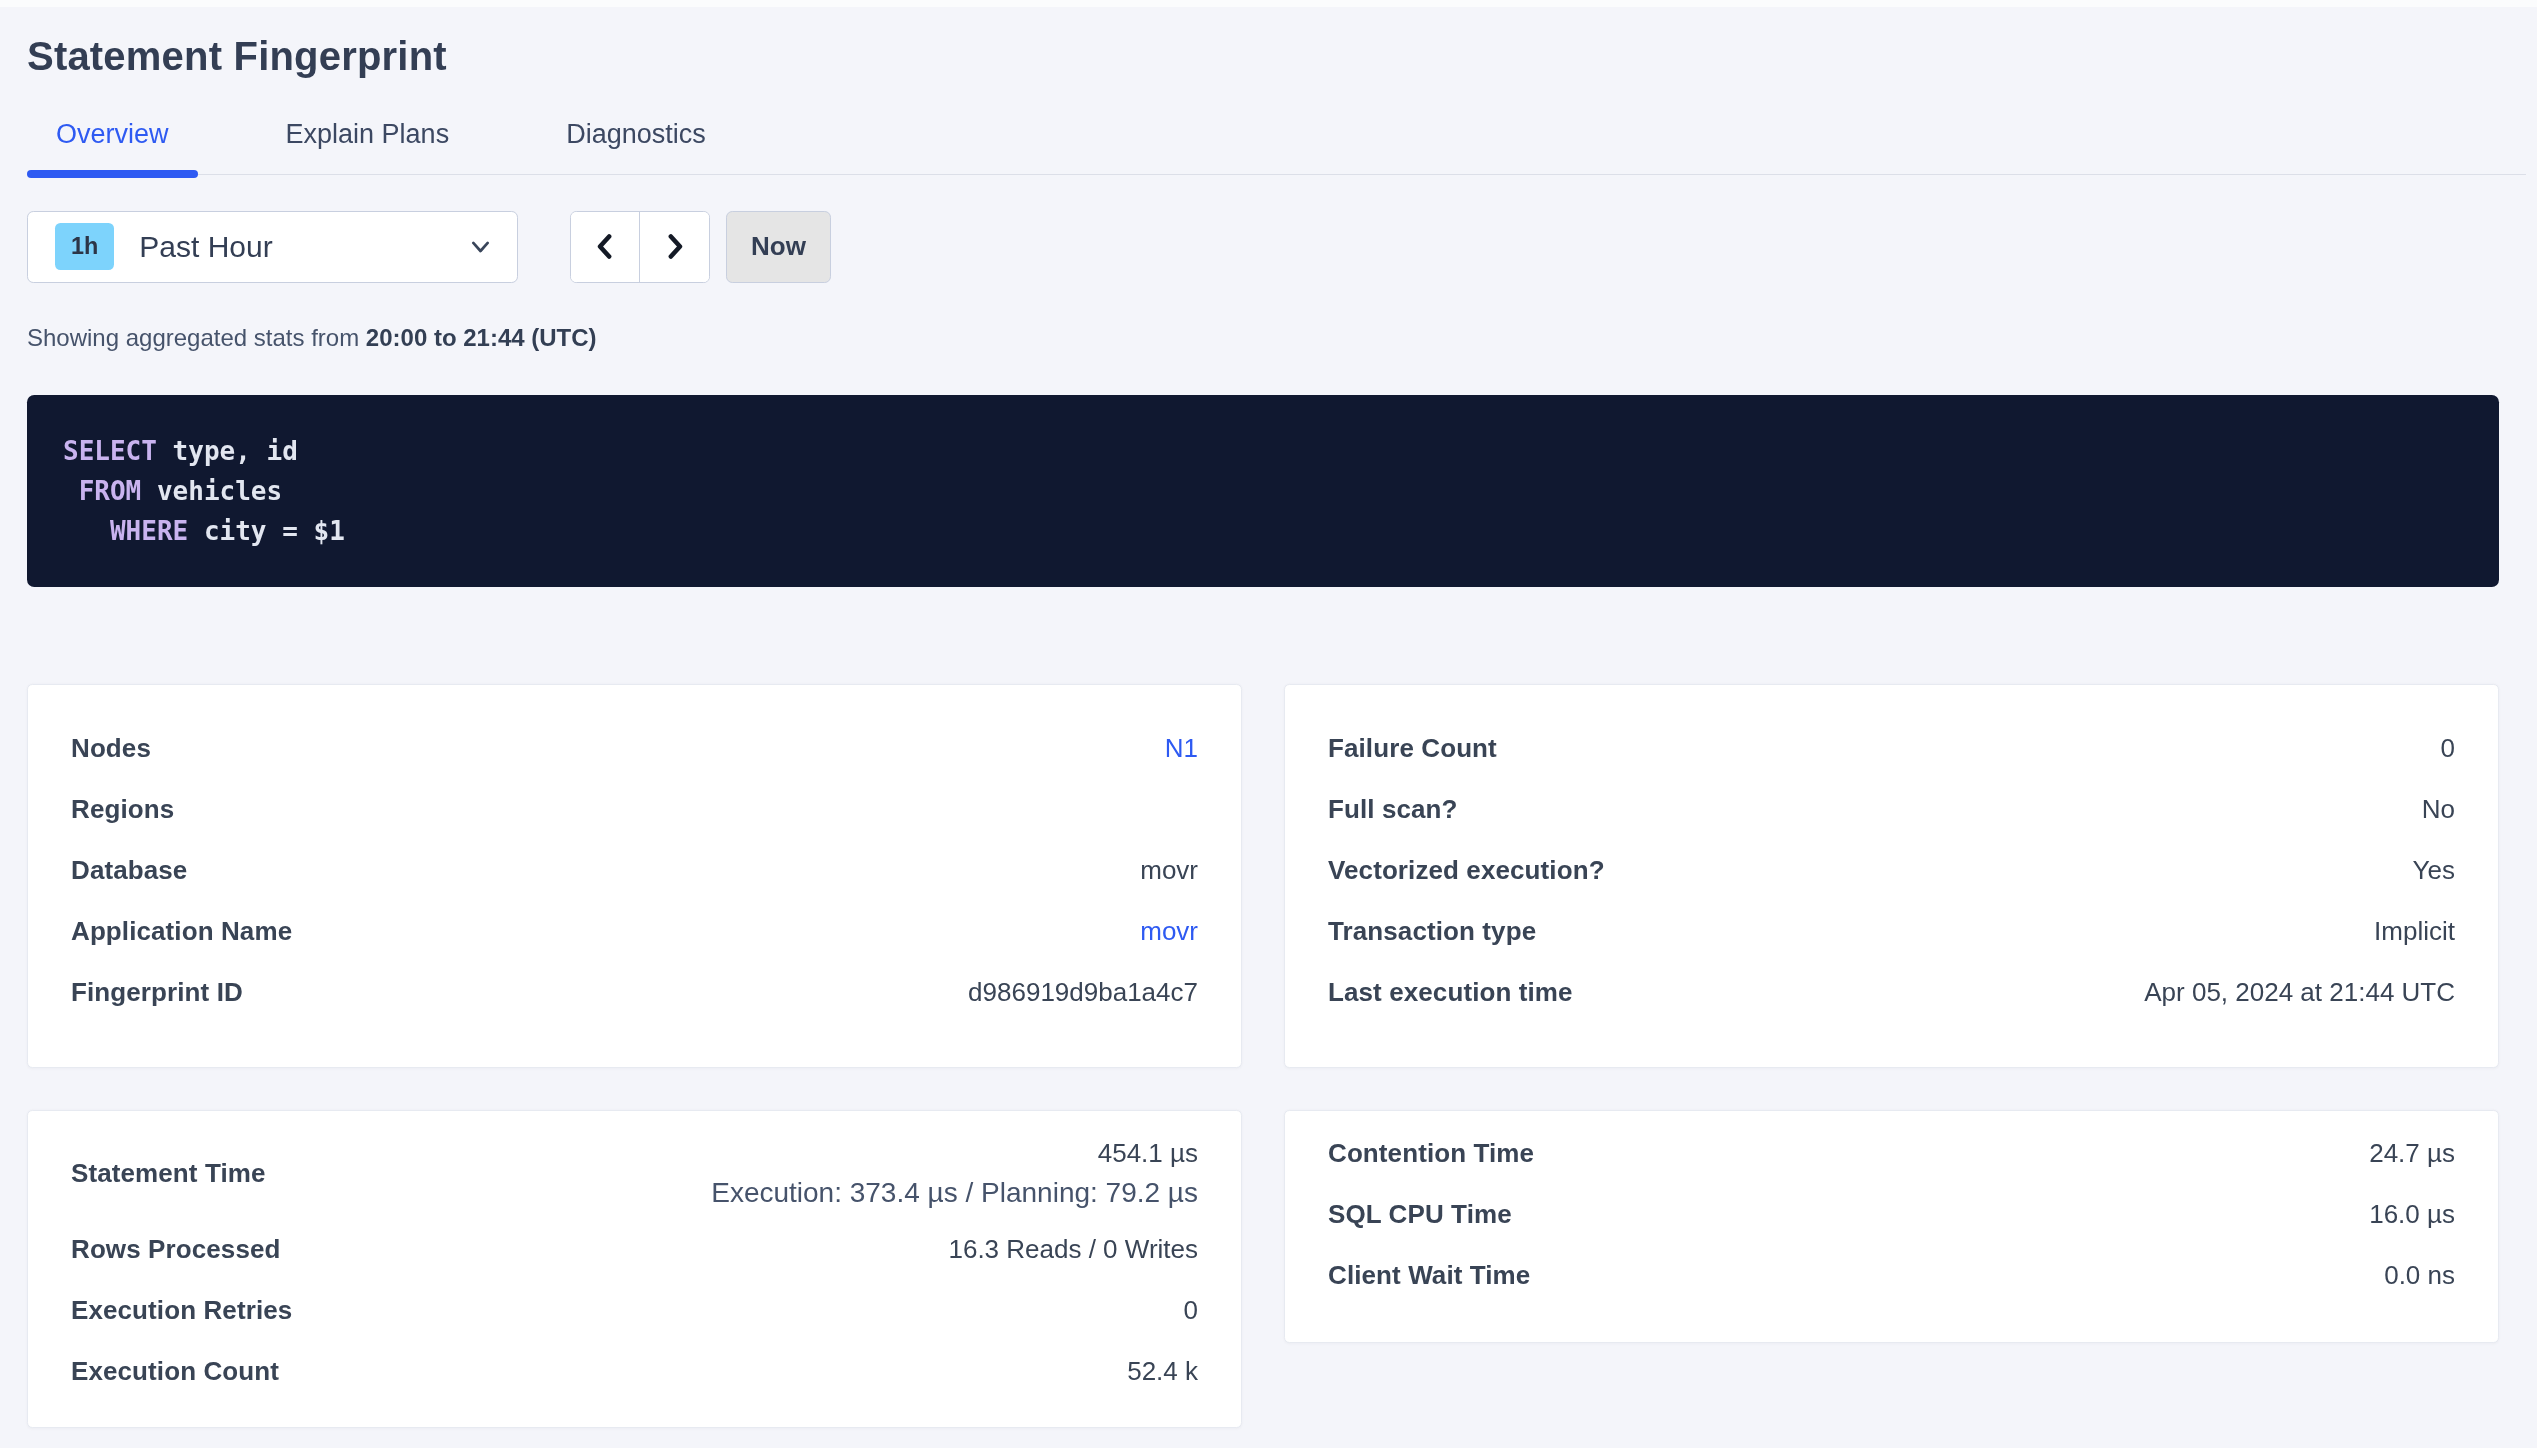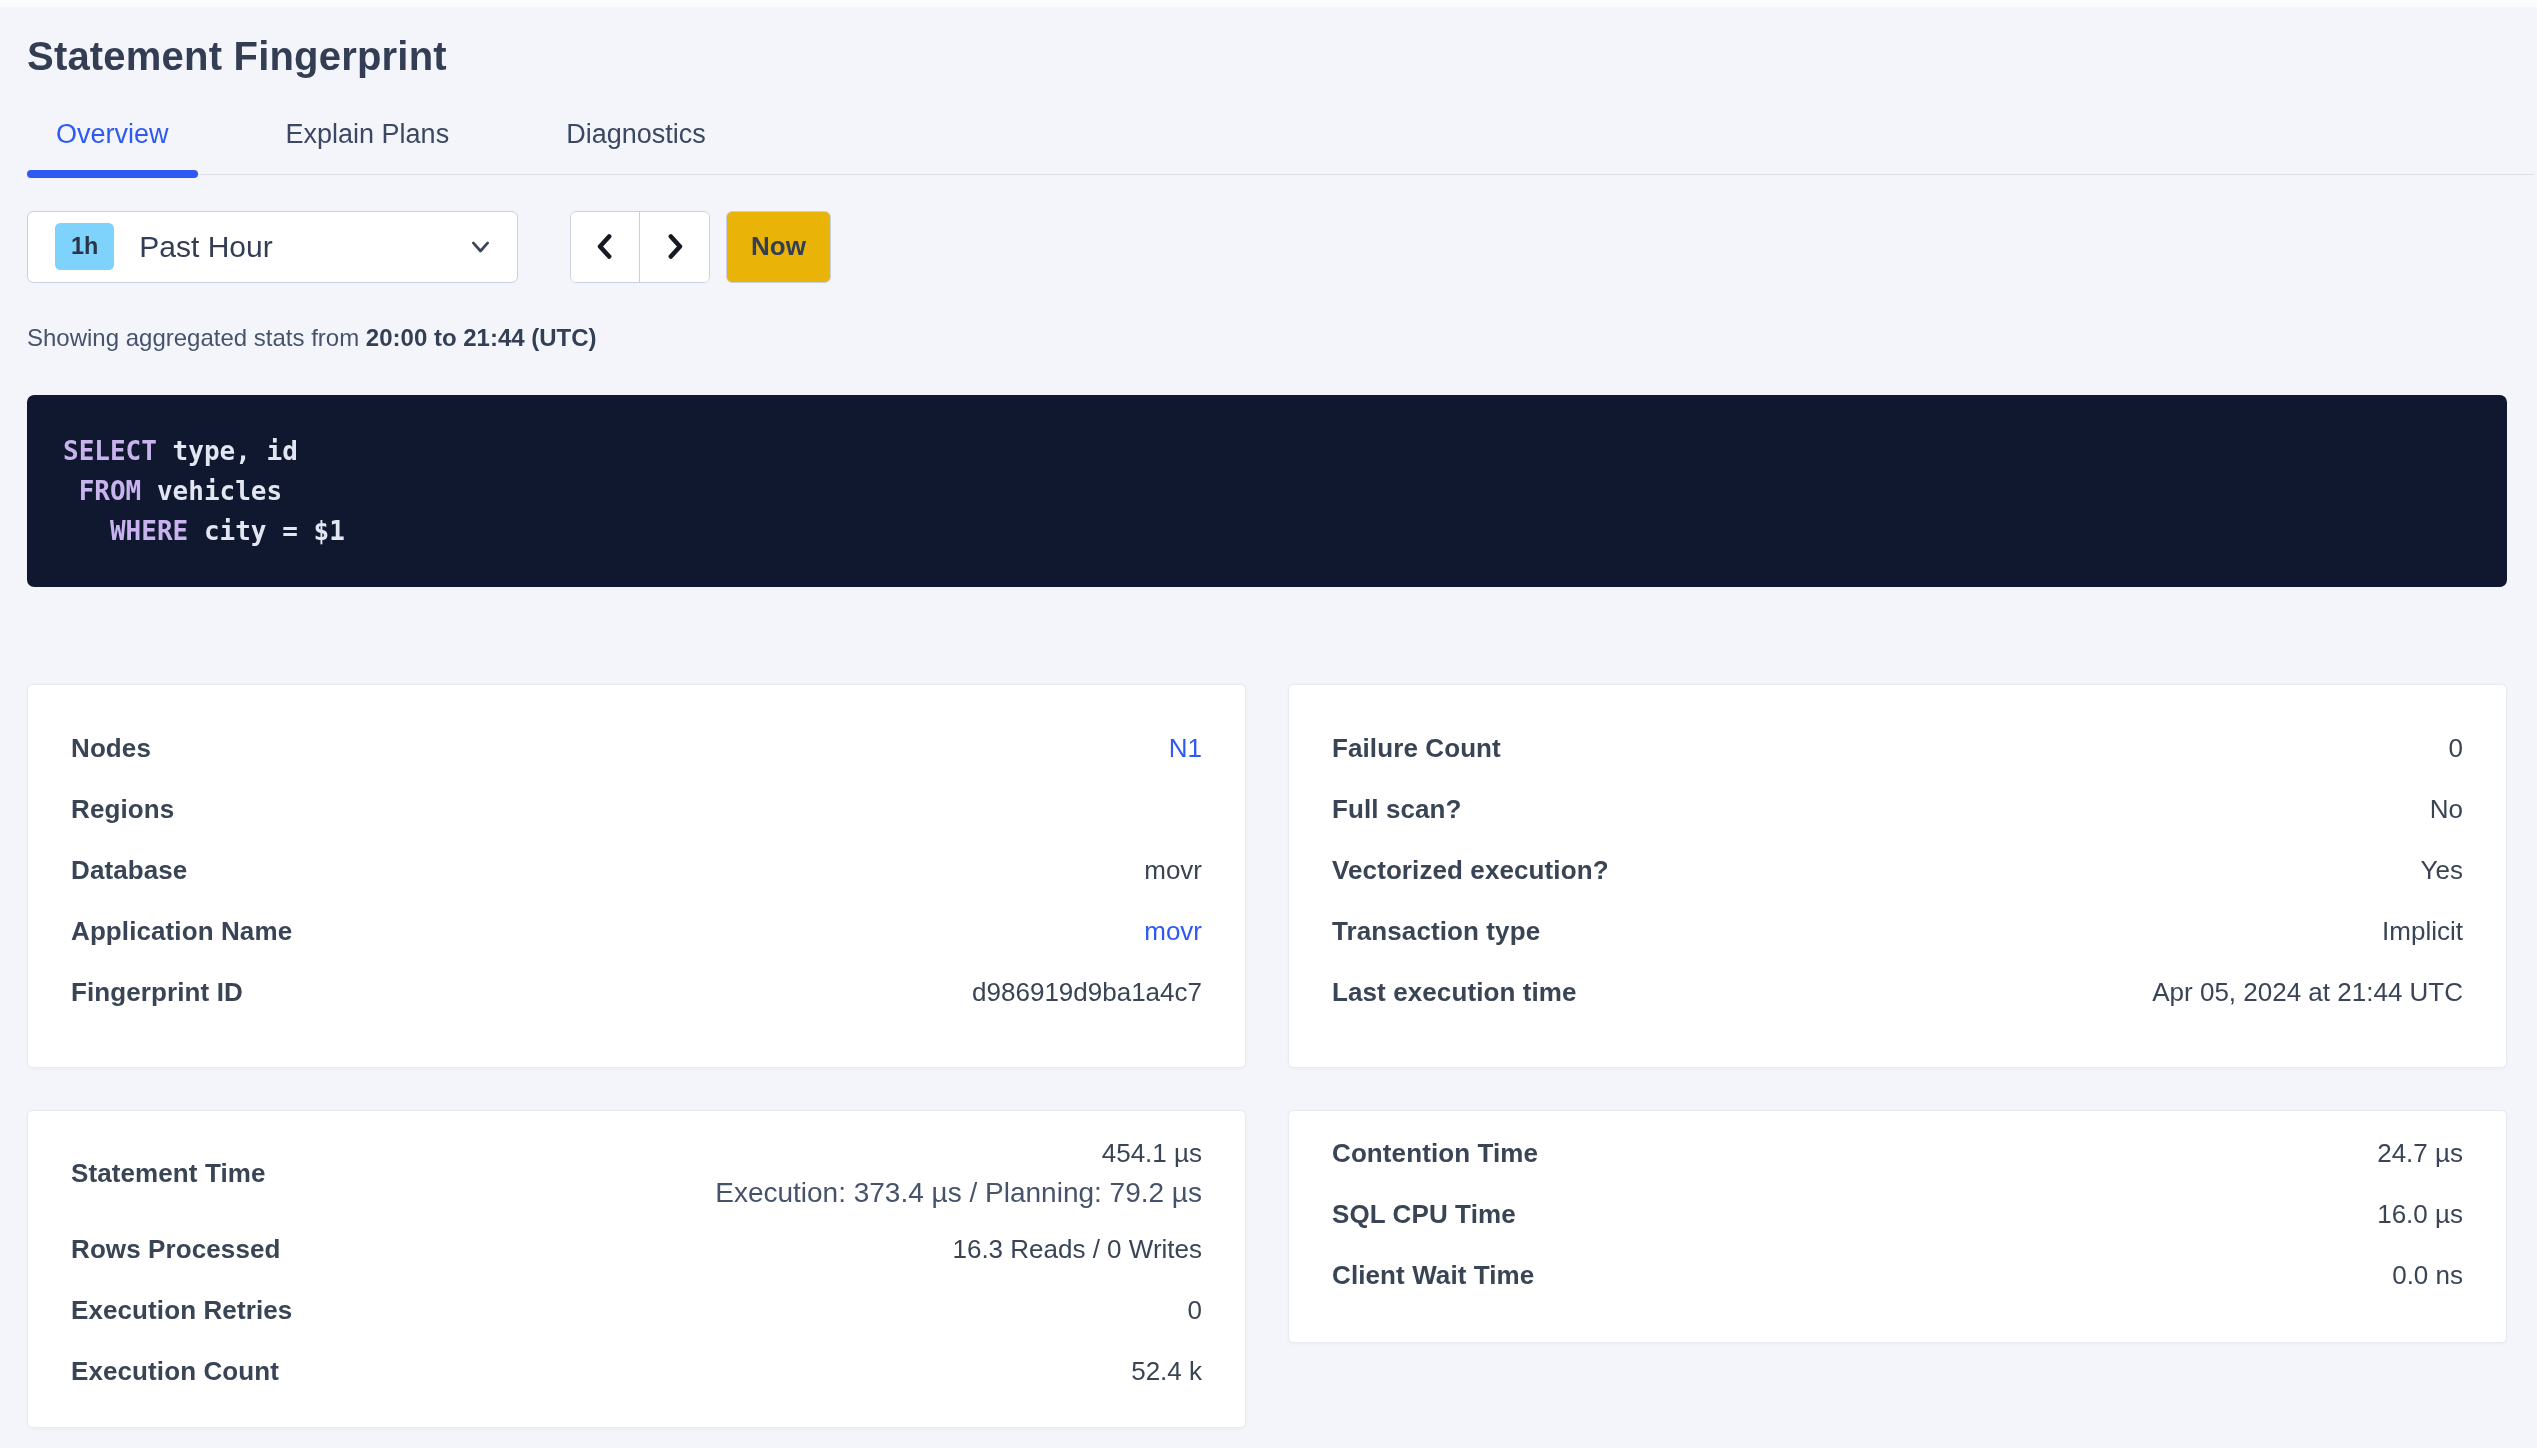--- a/index.html
+++ b/index.html
@@ -5,21 +5,21 @@
   * { box-sizing: border-box; margin: 0; padding: 0; }
   html, body {
     width: 2538px; height: 1449px;
     background: #f4f5fa;
     font-family: "Liberation Sans", sans-serif;
     color: #394455;
     overflow: hidden;
   }
   .top-strip { height: 7.2px; background: #fbfcfd; }
 
-  .page { padding: 0 4px 0 27px; }
+  .page { padding: 0 12px 0 27px; }
 
   .page-title {
     margin: 27px 0 0 0;
     font-size: 40px;
     font-weight: 700;
     color: #333e54;
     letter-spacing: 0.2px;
   }
 
   
@@ -90,21 +90,21 @@
     display: flex; align-items: center; justify-content: center;
     cursor: pointer;
     background: #ffffff;
     border: none;
   }
   .arrow-btn:first-child { border-right: 0.9px solid #c8cfdf; }
 
   .now-btn {
     margin-left: 16px;
     height: 72px; width: 105px;
-    background: #eab308;
+    background: #e5e5e5;
     border: 0.9px solid #c8cfdf;
     border-radius: 6.3px;
     font-family: "Liberation Sans", sans-serif;
     font-size: 26px;
     font-weight: 600;
     color: #333e54;
     cursor: pointer;
   }
 
   

